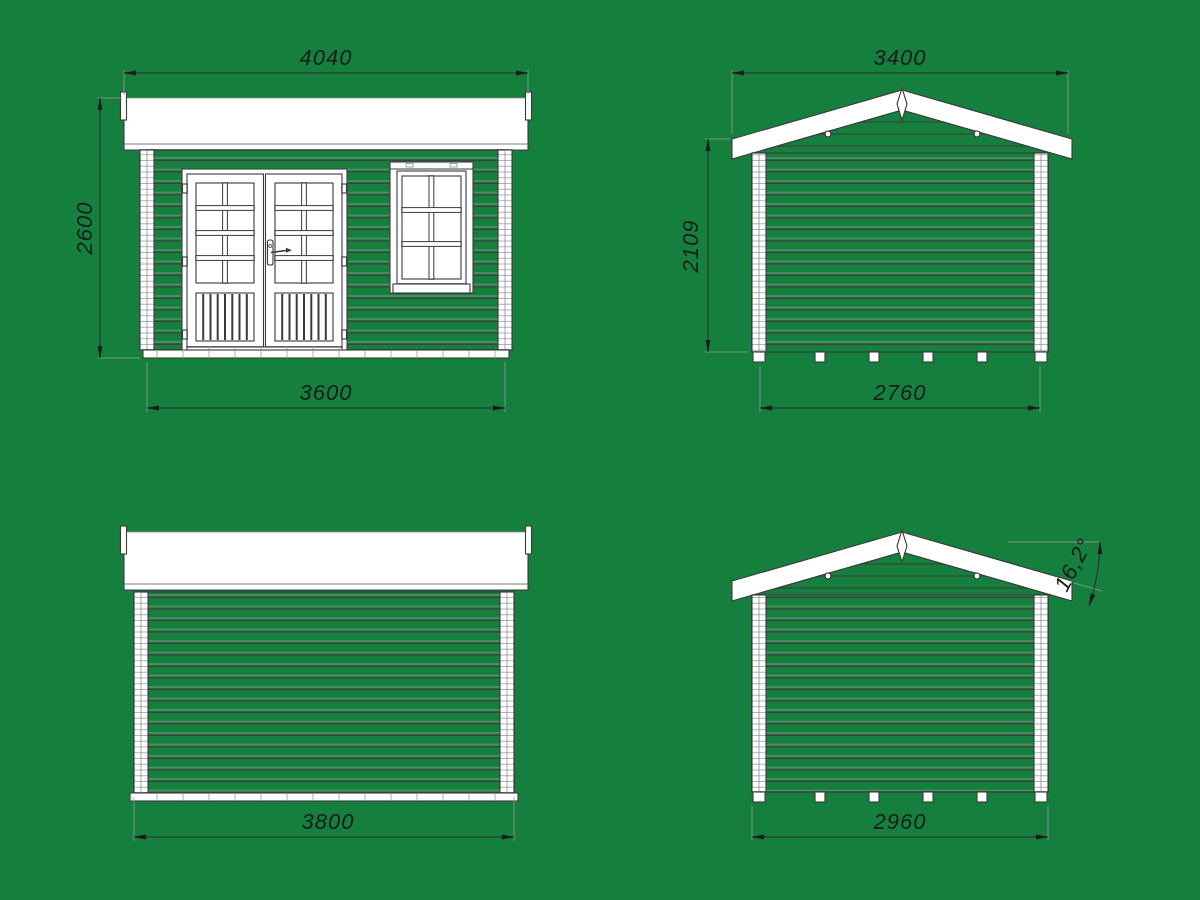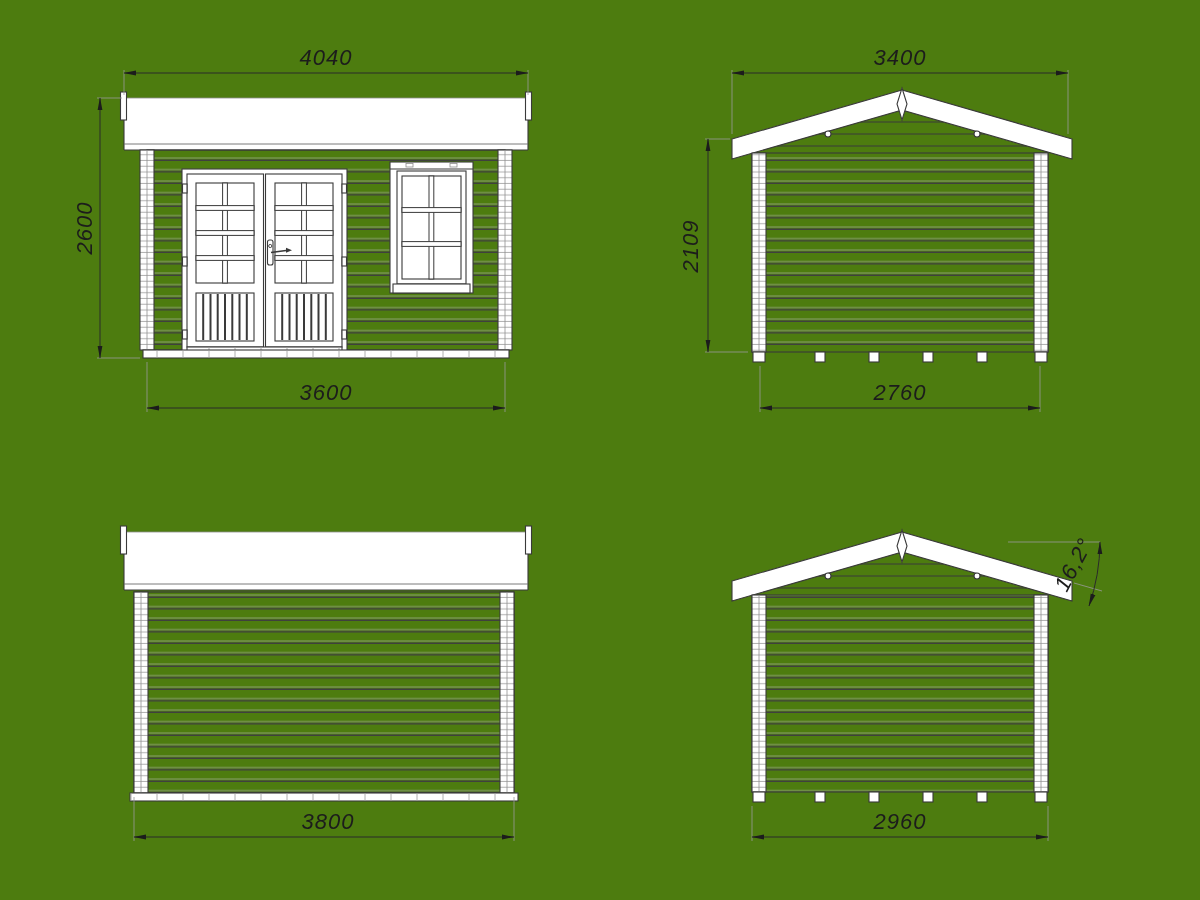--- a/index.html
+++ b/index.html
@@ -1,16 +1,16 @@
 <!DOCTYPE html>
 <html><head>
 <meta charset="utf-8">
 <style>
   html,body{margin:0;padding:0;background:#ffffff;}
-  .canvas{position:relative;width:1200px;height:900px;background:#4d7c0f;overflow:hidden;text-align:center;}
+  .canvas{position:relative;width:1200px;height:900px;background:#15803d;overflow:hidden;text-align:center;}
   svg{display:block;}
   .ln{stroke:#3a3a3a;stroke-width:1.1;fill:none;}
   .lnw{fill:#ffffff;stroke:#3a3a3a;stroke-width:1.1;}
   .thin{stroke:#8f8f8f;stroke-width:0.8;fill:none;}
   .mid{stroke:#6b6b6b;stroke-width:0.9;fill:none;}
   .dim{stroke:#2a2a2a;stroke-width:1;fill:none;}
   .ext{stroke:#9a9a9a;stroke-width:0.8;fill:none;}
   .bar{fill:#ffffff;stroke:#3a3a3a;stroke-width:1;}
   .plank{stroke:#3a3a3a;stroke-width:2;}
   .dtext{font:italic 22px "Liberation Sans", sans-serif;fill:#1c1c1c;text-anchor:middle;letter-spacing:1px;}

